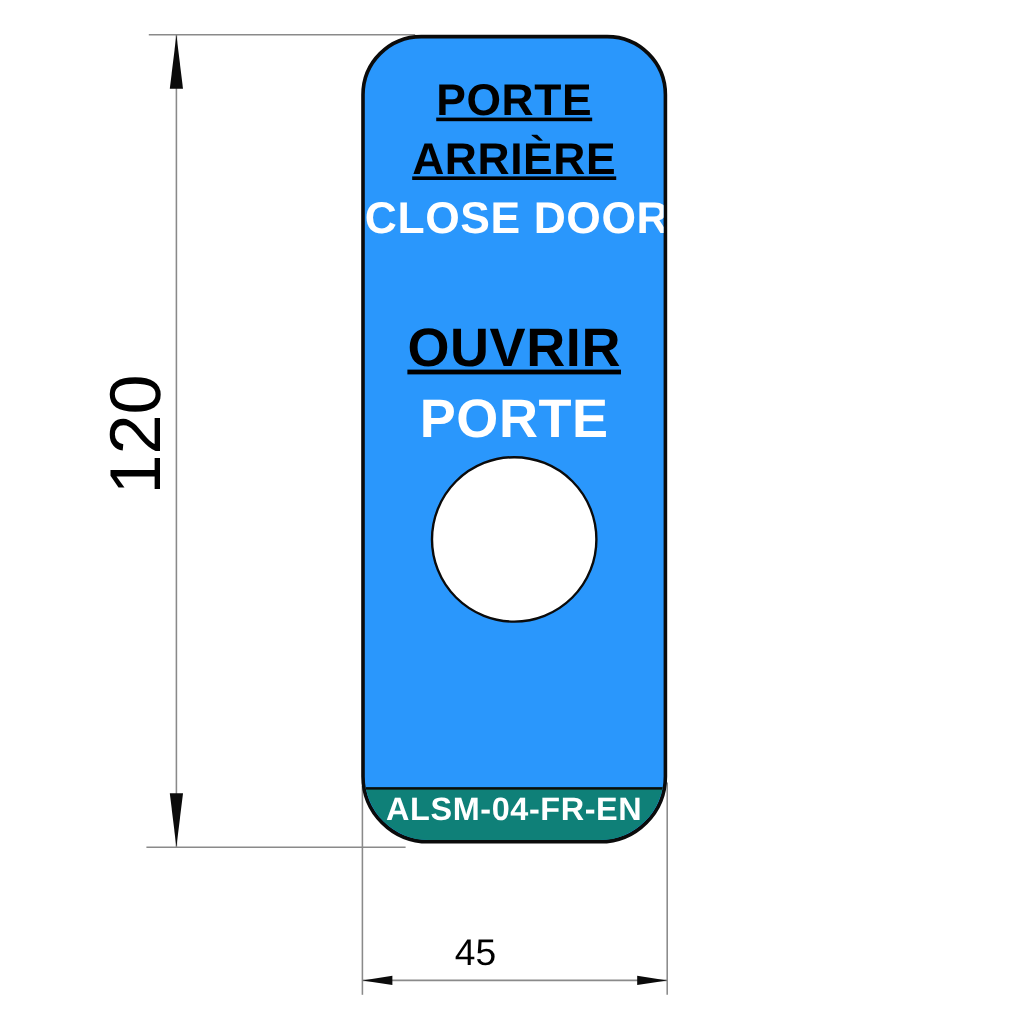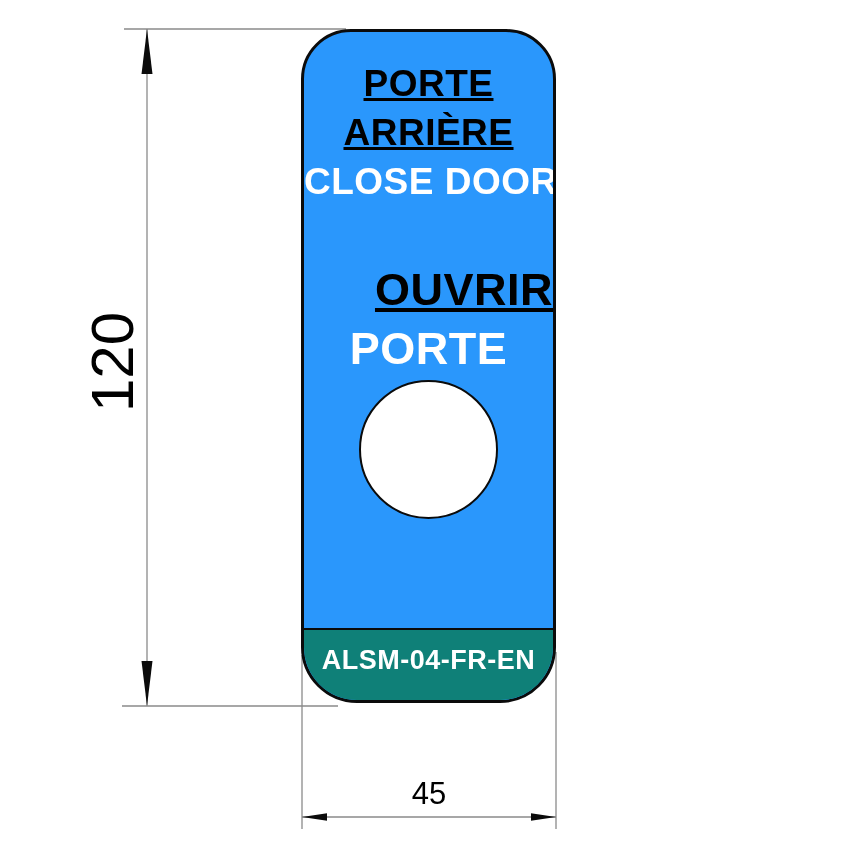--- a/index.html
+++ b/index.html
@@ -46,21 +46,20 @@
     line-height: 64px;
     text-align: center;
     transform: rotate(-90deg);
   }
   #width-dim-text {
     left: 379px;
     top: 778px;
     width: 100px;
     font-size: 31px;
     line-height: 32px;
-    text-align: center;
   }
 
   
   #door-tag {
     position: absolute;
     left: 301px;
     top: 29px;
     width: 255px;
     height: 674px;
     box-sizing: border-box;
@@ -79,21 +78,21 @@
     white-space: nowrap;
   }
   .tag-line.small { font-size: 37px; line-height: 42px; }
   .tag-line.big   { font-size: 45px; line-height: 48px; }
   .black-text { color: var(--text-black); text-decoration: underline; }
   .white-text { color: var(--text-white); }
 
   #text-porte    { top: 31px;  }
   #text-arriere  { top: 80px;  }
   #text-backdoor { top: 129px; }
-  #text-ouvrir   { top: 234px; text-align: right; }
+  #text-ouvrir   { top: 234px; }
   #text-open     { top: 293px; }
   #text-fermer   { top: 499px; }
   #text-close    { top: 561px; }
 
   #hanger-hole {
     position: absolute;
     left: 50%;
     top: 348px;
     width: 139px;
     height: 139px;
@@ -102,21 +101,21 @@
     background: #ffffff;
     border: 2.5px solid var(--outline-black);
     border-radius: 50%;
   }
 
   #part-number-band {
     position: absolute;
     left: 0;
     right: 0;
     bottom: 0;
-    height: 72px;
+    height: 44px;
     box-sizing: border-box;
     background: var(--band-teal);
     border-top: 2.5px solid var(--outline-black);
     display: flex;
     align-items: center;
     justify-content: center;
     padding-bottom: 10px;
   }
   #part-number-band .band-text {
     color: var(--text-white);

